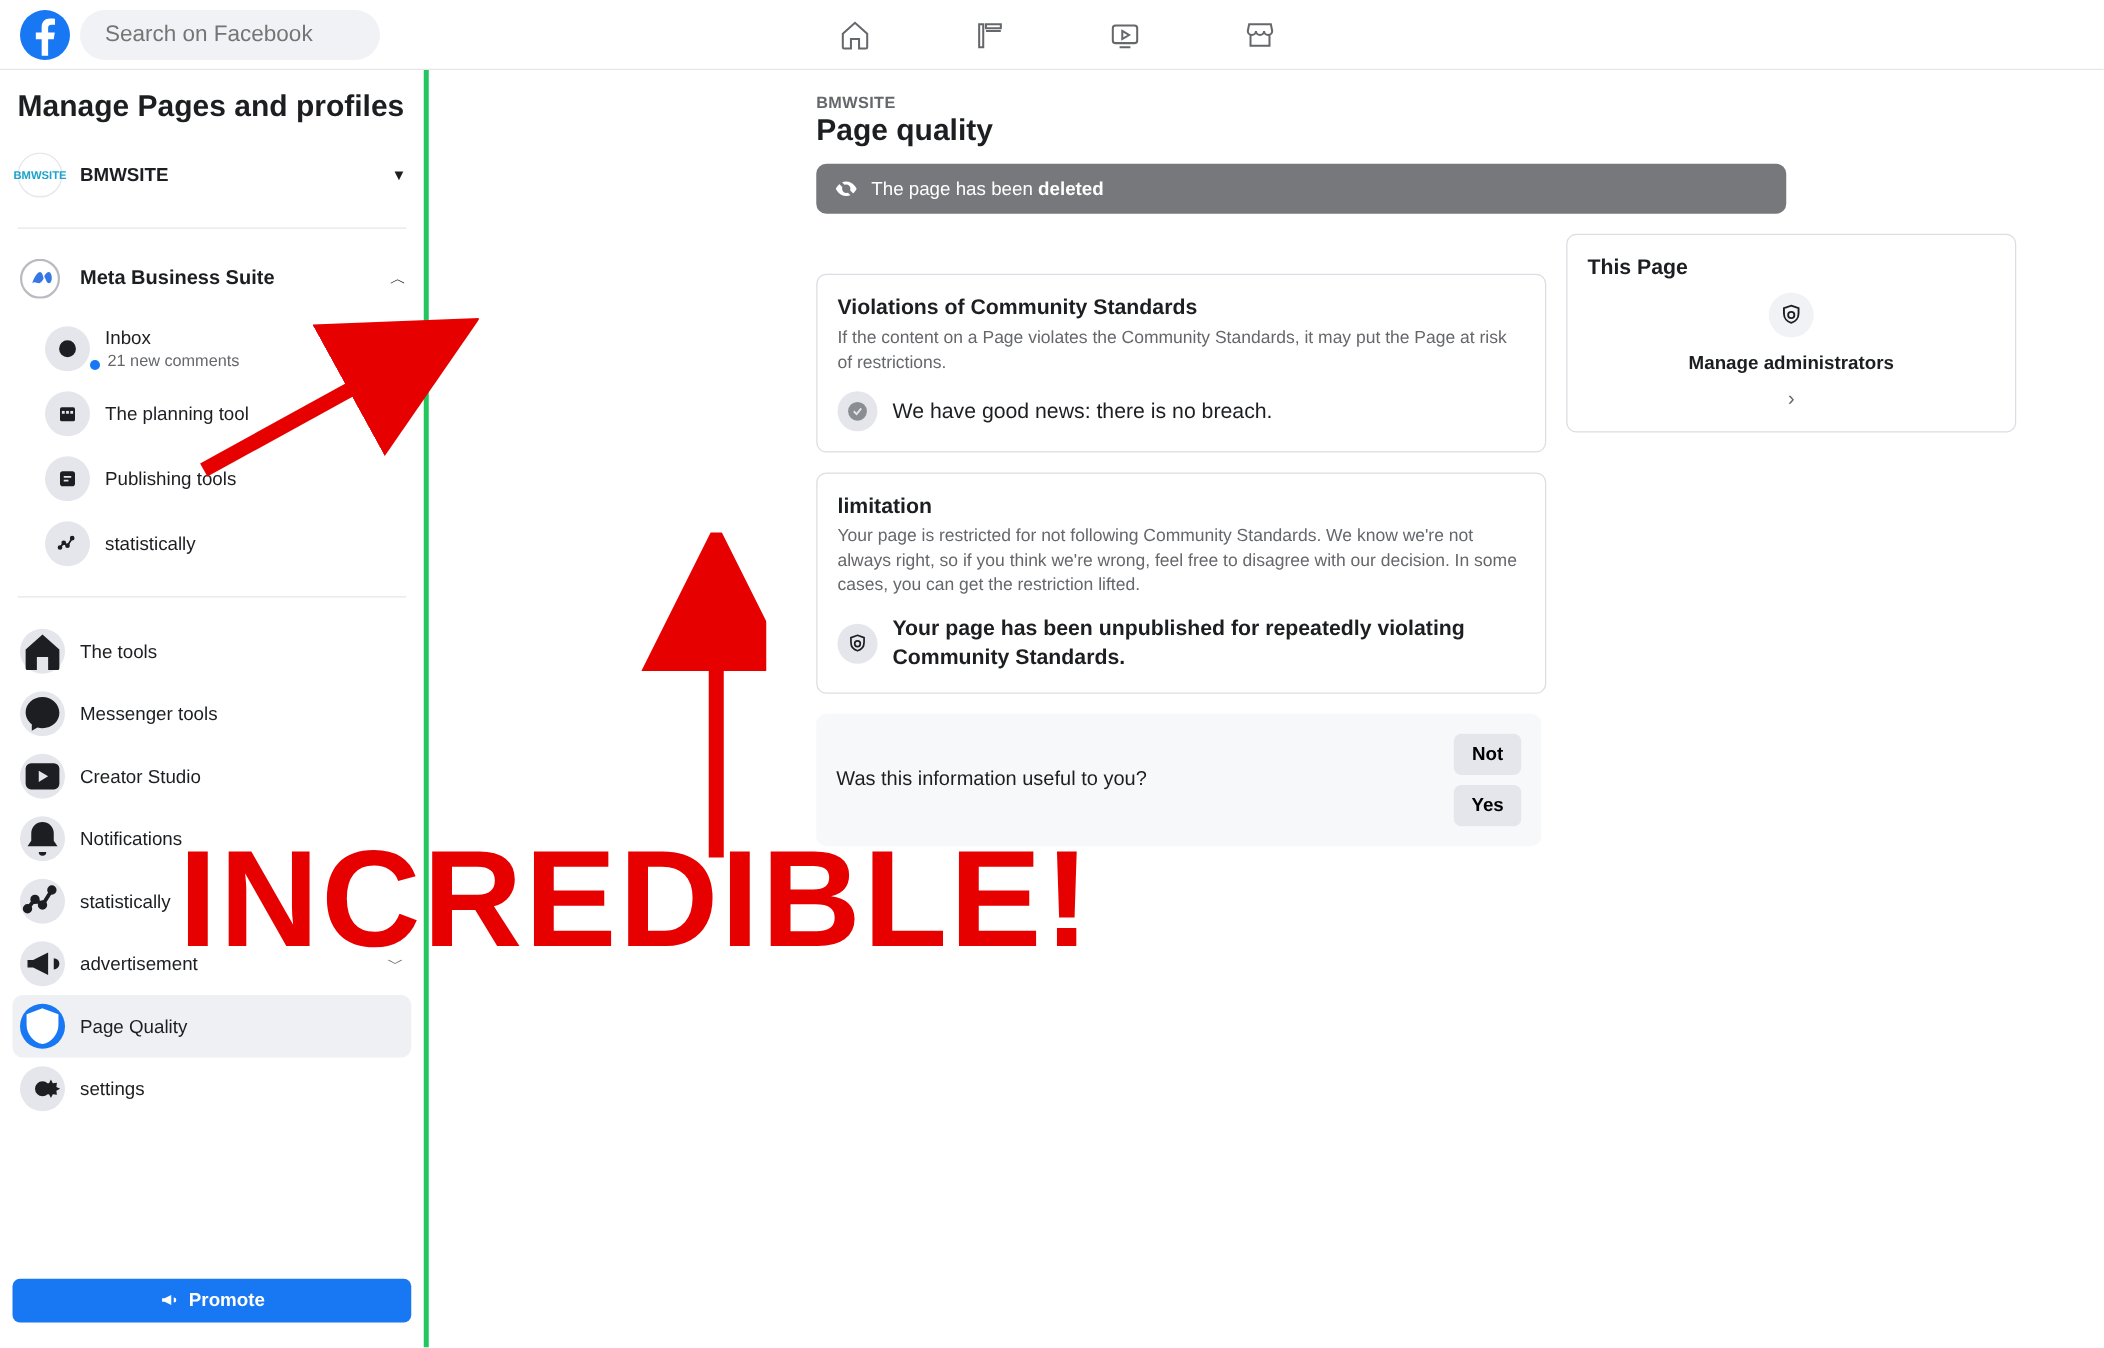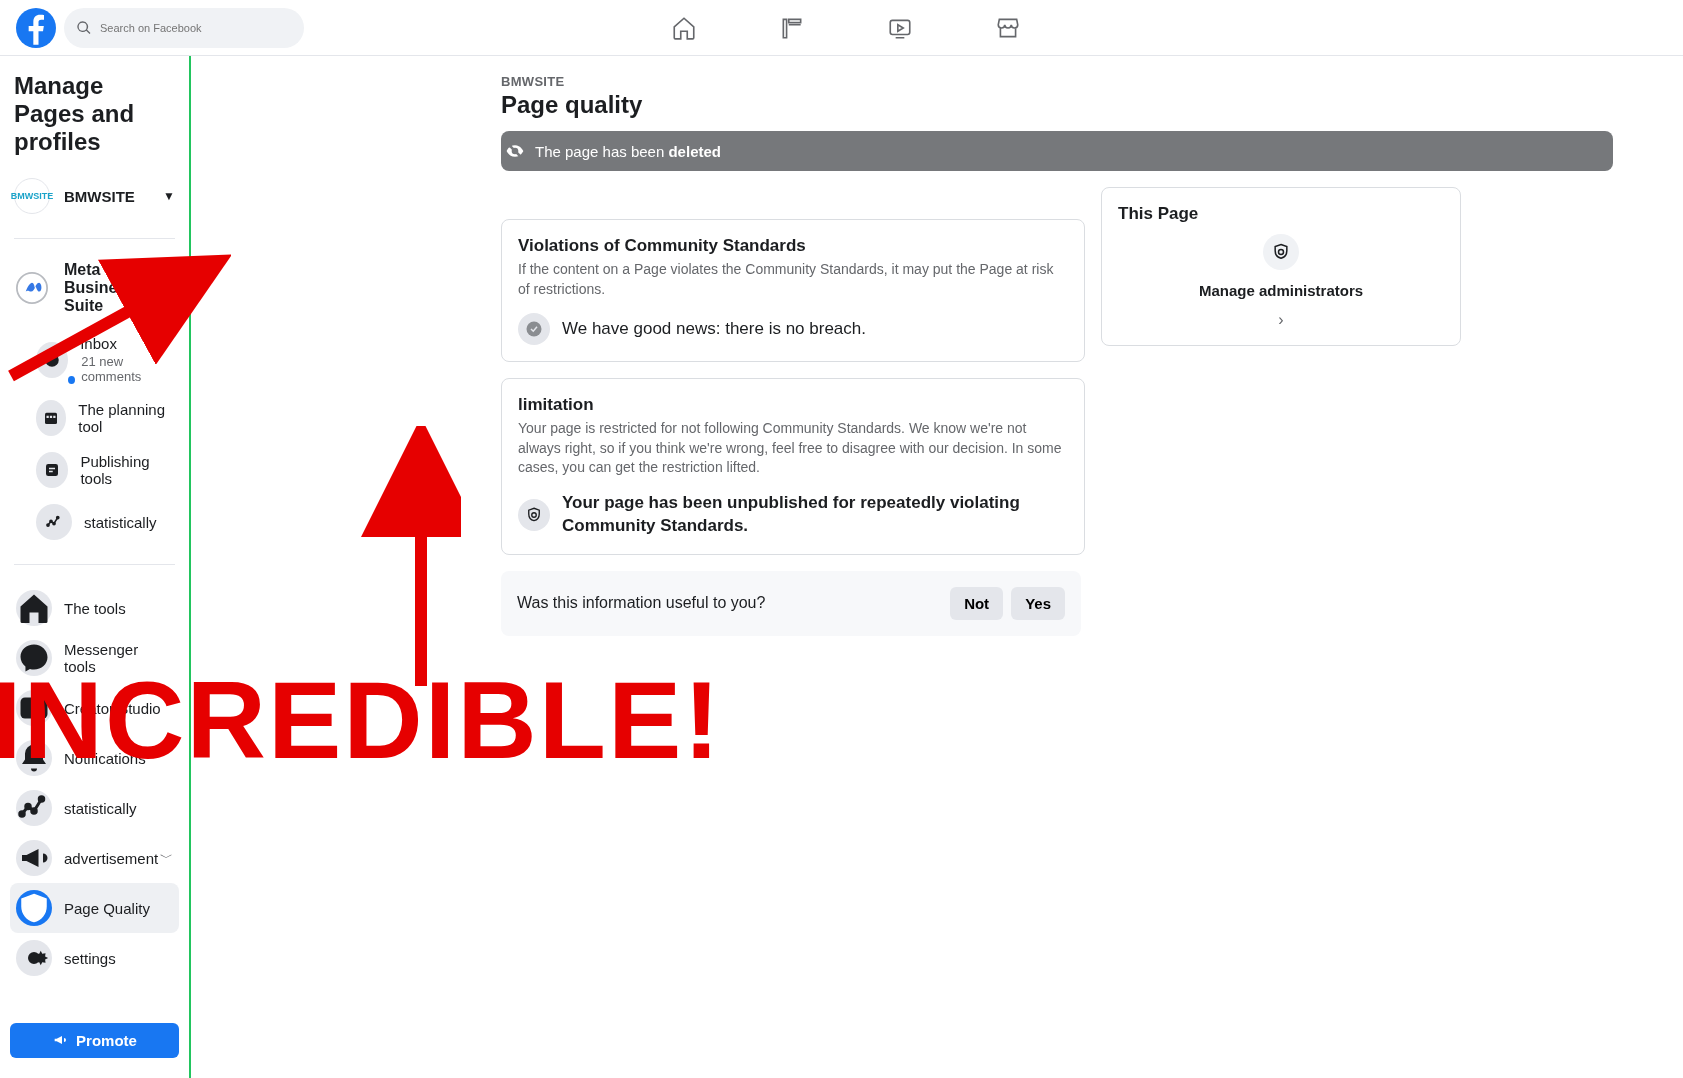--- a/index.html
+++ b/index.html
@@ -1,26 +1,26 @@
 <!DOCTYPE html>
 <html><head>
 <meta charset="utf-8">
 <style>
 * { margin: 0; padding: 0; box-sizing: border-box; font-family: -apple-system, BlinkMacSystemFont, "Segoe UI", Helvetica, Arial, sans-serif; }
 body { background: #fff; color: #1c1e21; overflow-x: hidden; }
 .topbar { height: 56px; display: flex; align-items: center; border-bottom: 1px solid #e4e6eb; padding: 0 16px; }
 .fb-logo { width: 40px; height: 40px; border-radius: 50%; background: #1877f2; display: flex; align-items: center; justify-content: center; color: #fff; font-weight: 900; font-size: 26px; font-family: Arial, sans-serif; }
 .search-pill { margin-left: 8px; background: #f0f2f5; border-radius: 50px; height: 40px; width: 240px; display: flex; align-items: center; padding: 0 12px; color: #65676b; }
 .search-pill svg { width: 16px; height: 16px; fill: #65676b; margin-right: 8px; }
-.search-pill input { border: none; background: transparent; outline: none; font-size: 11px; color: #000000; flex: 1; }
+.search-pill input { border: none; background: transparent; outline: none; font-size: 18px; color: #000000; flex: 1; }
 .top-nav-icons { flex: 1; display: flex; justify-content: center; gap: 80px; }
 .top-nav-icon { width: 28px; height: 28px; display: flex; align-items: center; justify-content: center; color: #65676b; cursor: pointer; }
 .top-nav-icon svg { width: 26px; height: 26px; stroke: #65676b; fill: none; stroke-width: 1.5; }
 .layout { display: flex; height: calc(100vh - 56px); }
-.sidebar { width: 360px; border-right: 2px solid #22c55e; padding: 12px 10px; display: flex; flex-direction: column; }
+.sidebar { width: 360px; border-right: 4px solid #22c55e; padding: 12px 10px; display: flex; flex-direction: column; }
 .sidebar h1 { font-size: 24px; font-weight: 800; margin: 4px 4px 14px; }
 .page-row { display: flex; align-items: center; padding: 8px 4px; cursor: pointer; }
 .page-avatar { width: 36px; height: 36px; border-radius: 50%; border: 1px solid #e4e6eb; display: flex; align-items: center; justify-content: center; font-size: 9px; font-weight: 700; color: #1ba3c9; }
 .page-row span.name { margin-left: 14px; font-size: 15px; font-weight: 600; flex: 1; }
 .caret { font-size: 12px; color: #1c1e21; }
 .hr { height: 1px; background: #e4e6eb; margin: 16px 4px; }
 .suite-row { display: flex; align-items: center; padding: 6px 4px; cursor: pointer; }
 .suite-icon { width: 36px; height: 36px; border-radius: 50%; display: flex; align-items: center; justify-content: center; }
 .suite-row .label { margin-left: 14px; font-size: 16px; font-weight: 600; flex: 1; }
 .chev-up { font-size: 13px; }
@@ -36,34 +36,34 @@
 .nav-item.active { background: #eef0f3; }
 .nav-item .ic { width: 36px; height: 36px; border-radius: 50%; background: #e4e6eb; display: flex; align-items: center; justify-content: center; }
 .nav-item.active .ic { background: #1877f2; }
 .nav-item.active .ic svg { stroke: #fff; fill: #fff; }
 .nav-item .txt { margin-left: 12px; font-size: 15px; flex: 1; }
 .footer { margin-top: auto; padding: 8px 0; }
 .promote { width: 100%; background: #1877f2; color: #fff; border: none; border-radius: 6px; padding: 9px 0; font-size: 15px; font-weight: 600; cursor: pointer; display: flex; align-items: flex-start; justify-content: center; gap: 8px; }
 .main { flex: 1; padding: 18px 70px 40px 310px; position: relative; }
 .crumb { font-size: 13px; color: #65676b; font-weight: 600; letter-spacing: 0.3px; }
 .page-title { font-size: 24px; font-weight: 800; margin-top: 2px; margin-bottom: 12px; }
-.banner { background: #76787b; color: #fff; border-radius: 8px; padding: 10px 4px; display: flex; align-items: center; gap: 10px; font-size: 15px; margin-bottom: 16px; width: 1112px; }
+.banner { background: #76787b; color: #fff; border-radius: 8px; padding: 10px 14px; display: flex; align-items: center; gap: 10px; font-size: 15px; margin-bottom: 16px; width: 776px; }
 .banner svg { width: 20px; height: 20px; fill: #fff; }
 .content-row { display: flex; gap: 16px; width: 960px; }
 .card { border: 1px solid #dadde1; border-radius: 8px; padding: 16px; background: #fff; }
 .left-col { flex: 1; display: flex; flex-direction: column; gap: 16px; margin-top: 32px; }
 .right-col { width: 360px; }
 .card h3 { font-size: 17px; font-weight: 700; margin-bottom: 4px; }
 .card .desc { font-size: 14px; color: #65676b; margin-bottom: 14px; line-height: 1.4; }
 .status-row { display: flex; align-items: center; gap: 12px; }
 .status-ic { width: 32px; height: 32px; border-radius: 50%; background: #e4e6eb; display: flex; align-items: center; justify-content: center; flex-shrink: 0; }
 .status-text { font-size: 17px; color: #1c1e21; line-height: 1.35; }
 .feedback { background: #f7f8fa; border-radius: 8px; padding: 16px; display: flex; align-items: center; justify-content: space-between; width: 580px; }
 .feedback .q { font-size: 16px; }
-.fb-btns { display: flex; gap: 8px; }
+.fb-btns { display: flex; gap: 8px; flex-direction: column; }
 .fb-btn { background: #e4e6eb; border: none; border-radius: 6px; padding: 8px 14px; font-size: 15px; font-weight: 600; cursor: pointer; }
 .manage-row { display: flex; align-items: center; gap: 12px; cursor: pointer; margin-top: 10px; flex-direction: column; }
 .manage-ic { width: 36px; height: 36px; border-radius: 50%; background: #f0f2f5; display: flex; align-items: center; justify-content: center; }
 .manage-row .lbl { flex: 1; font-size: 15px; font-weight: 600; }
 .chev-right { color: #65676b; font-size: 16px; }
 .annotation { position: absolute; pointer-events: none; }
 .big-text { color: #e60000; font-size: 110px; font-weight: 900; letter-spacing: 2px; }
 </style>
 </head>
 <body>

